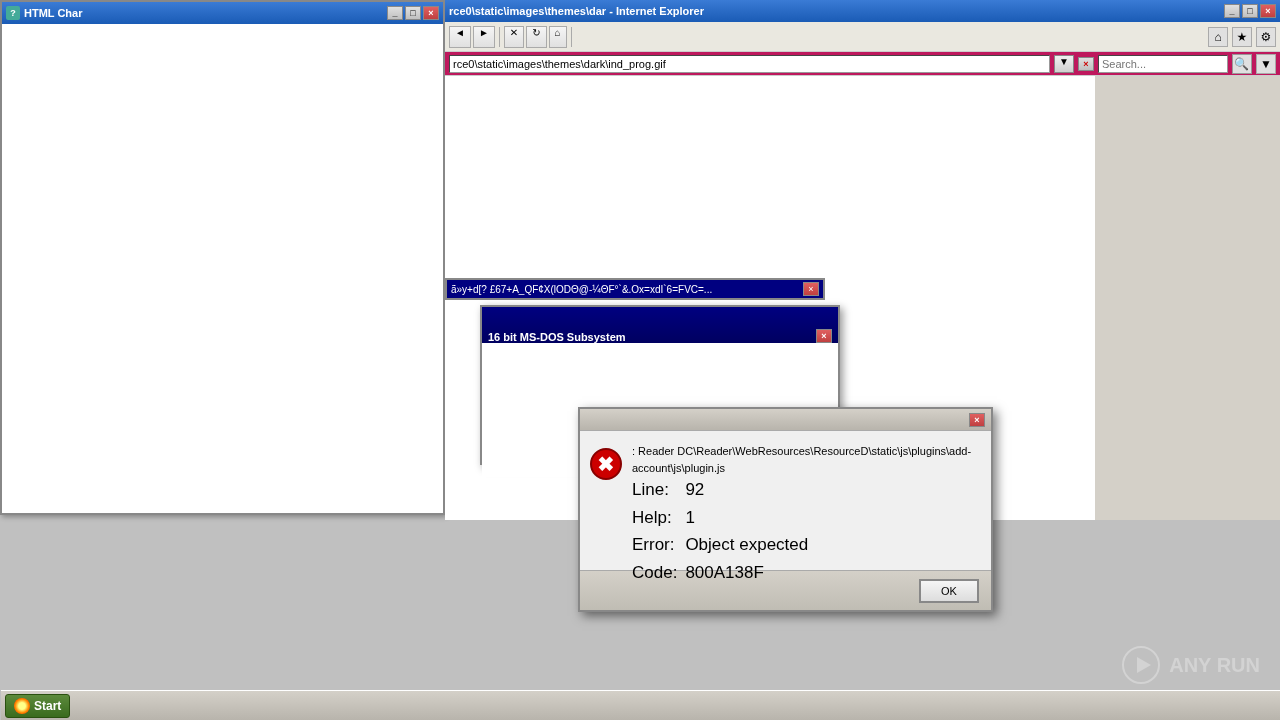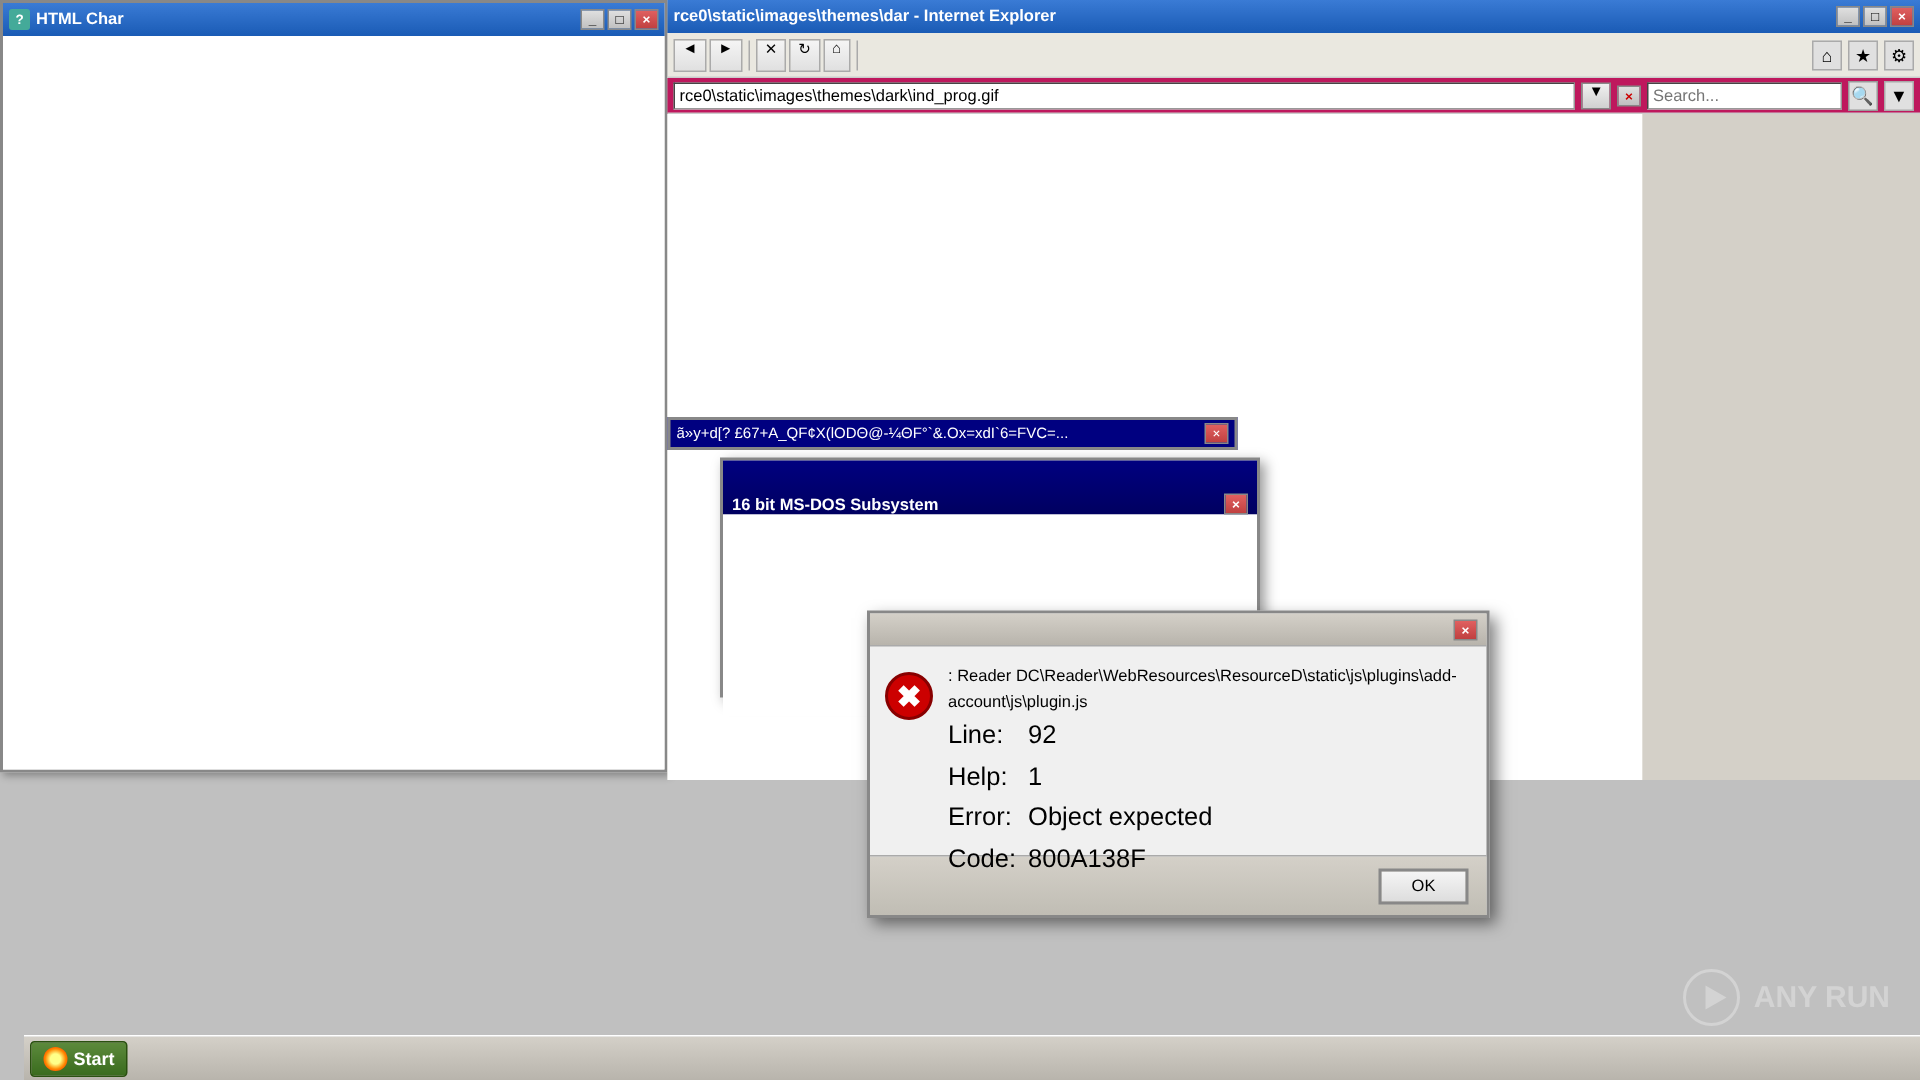--- a/index.html
+++ b/index.html
@@ -16,21 +16,21 @@
     
     .desktop {
       position: absolute;
       top: 0; left: 0; right: 0; bottom: 0;
       background: #c0c0c0;
     }
 
     
     .taskbar {
       position: absolute;
-      bottom: 0; left: 16px; right: 0;
+      bottom: 0; left: 1px; right: 0;
       height: 30px;
       background: linear-gradient(to bottom, #d4d0c8 0%, #b8b4ac 100%);
       border-top: 1px solid #fff;
       display: flex;
       align-items: center;
       z-index: 100;
     }
 
     .start-button {
       height: 24px;

